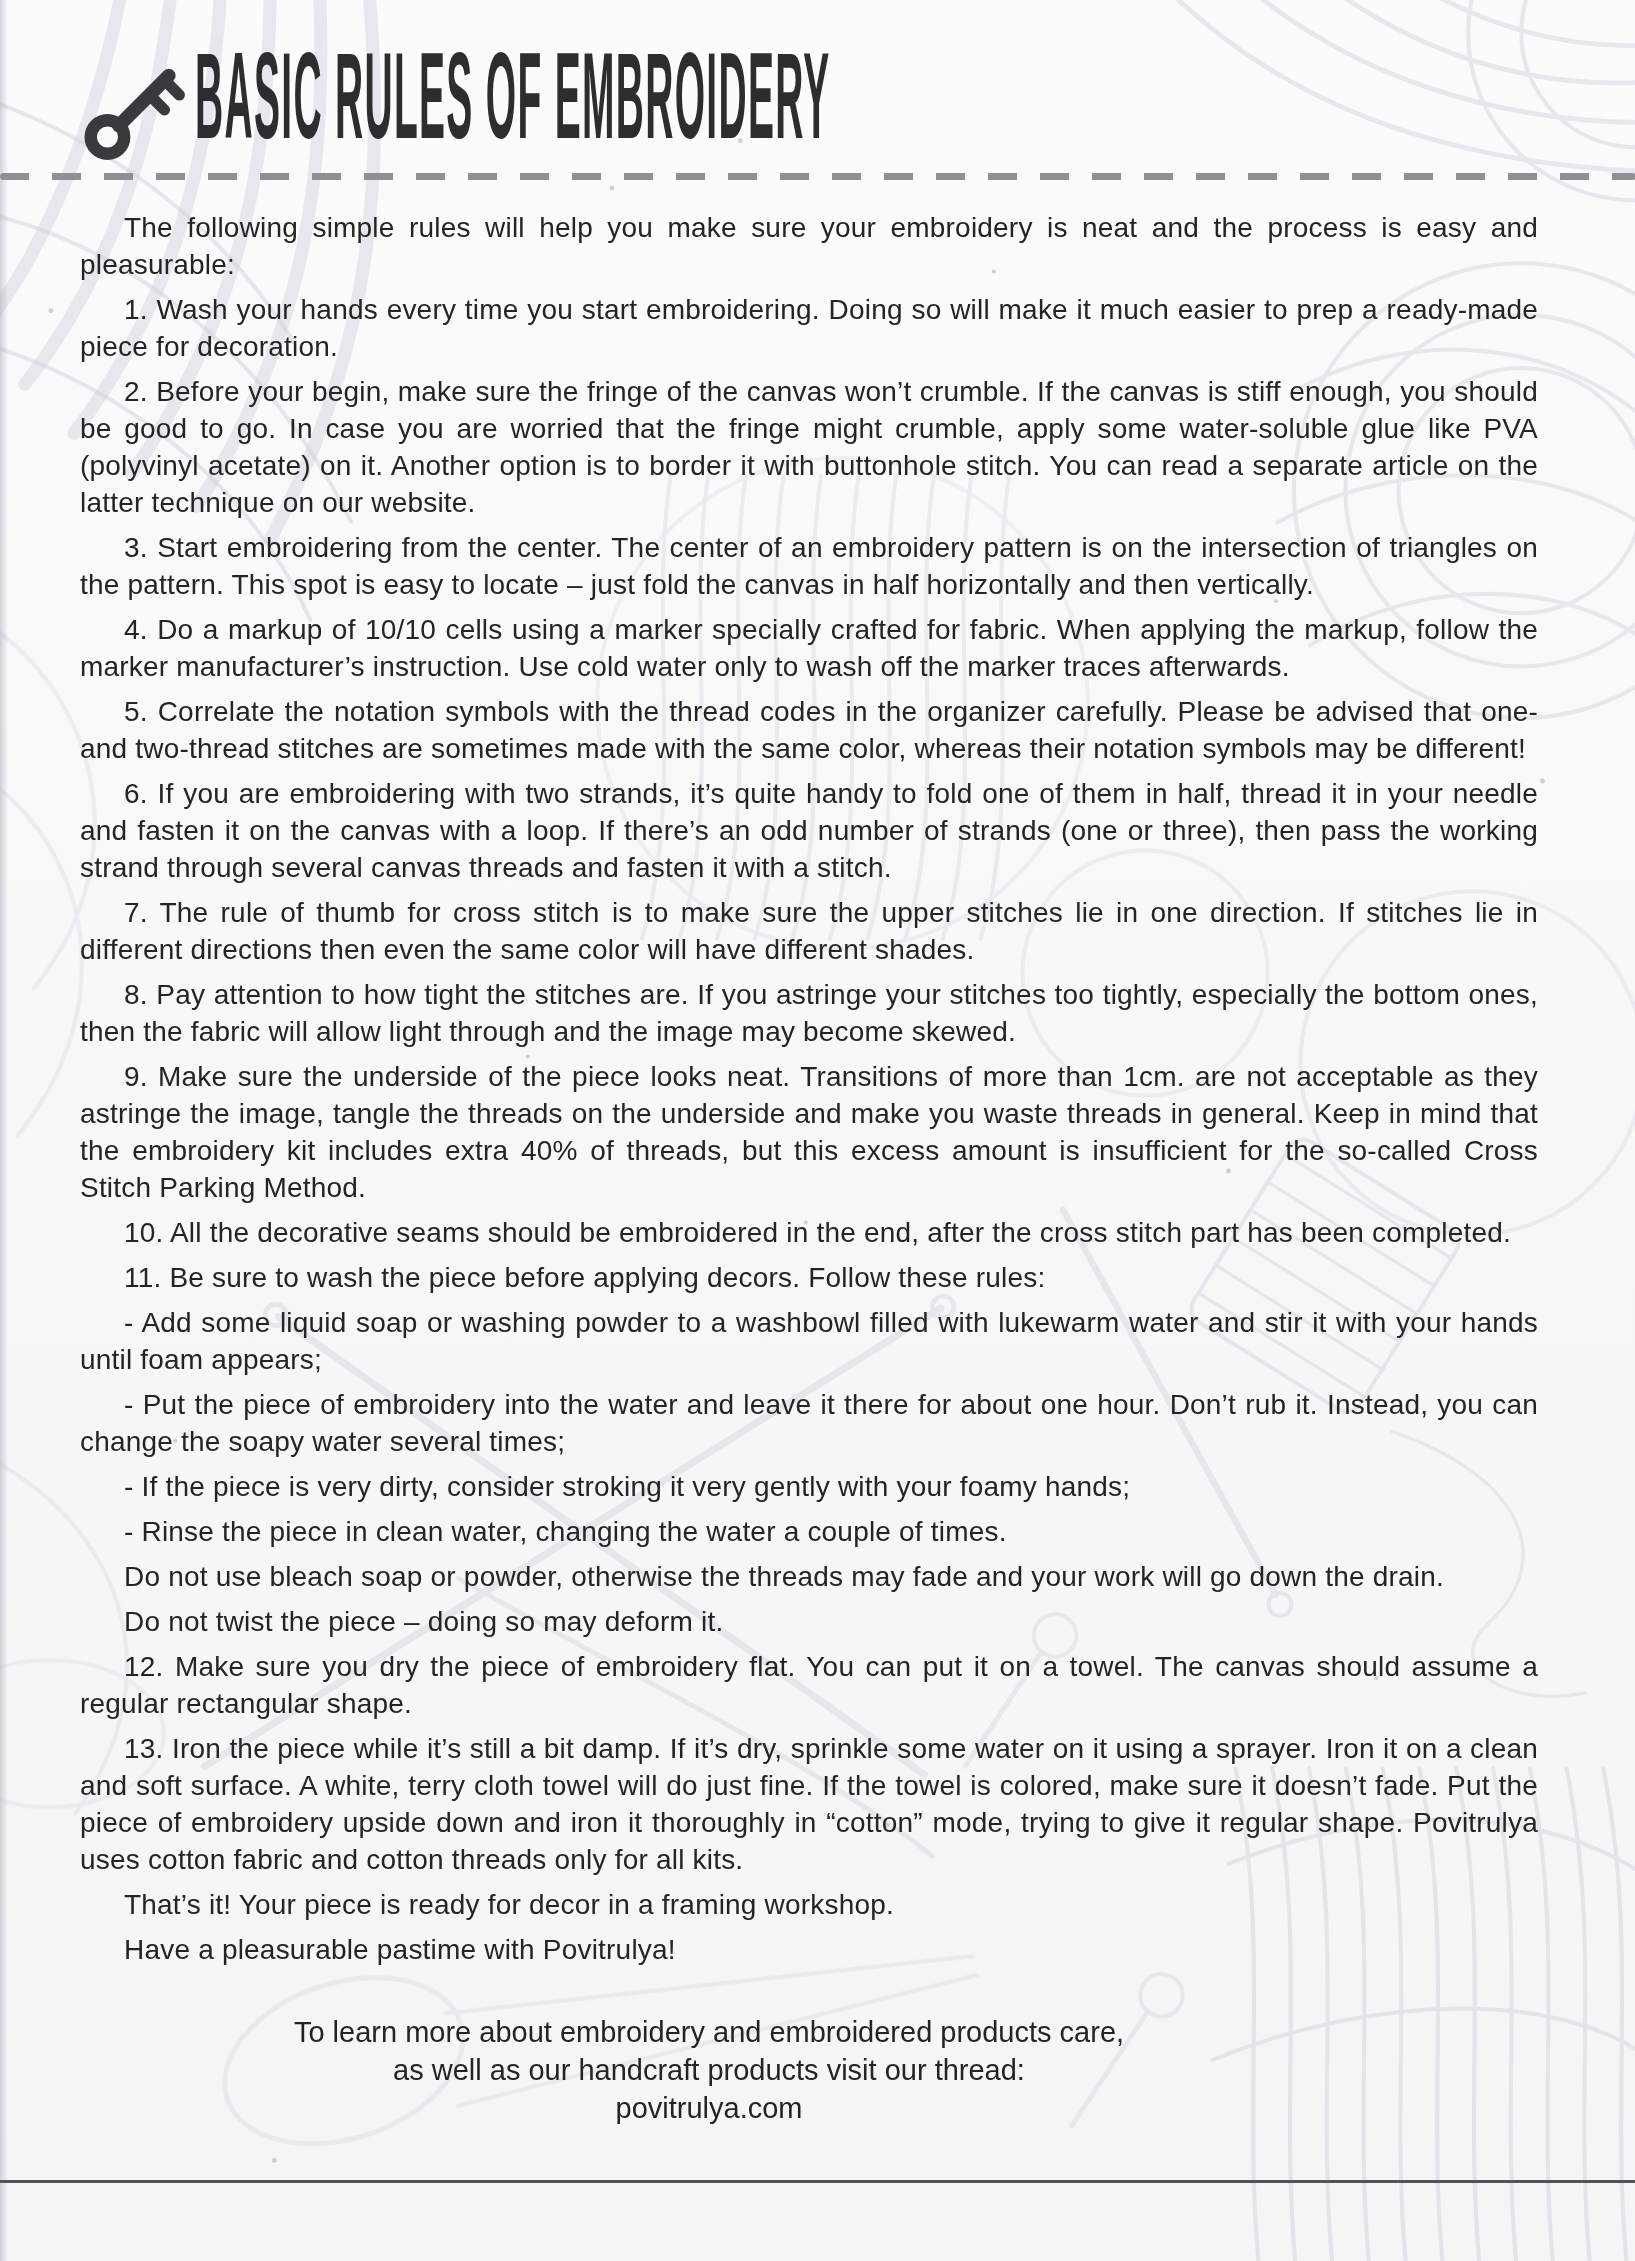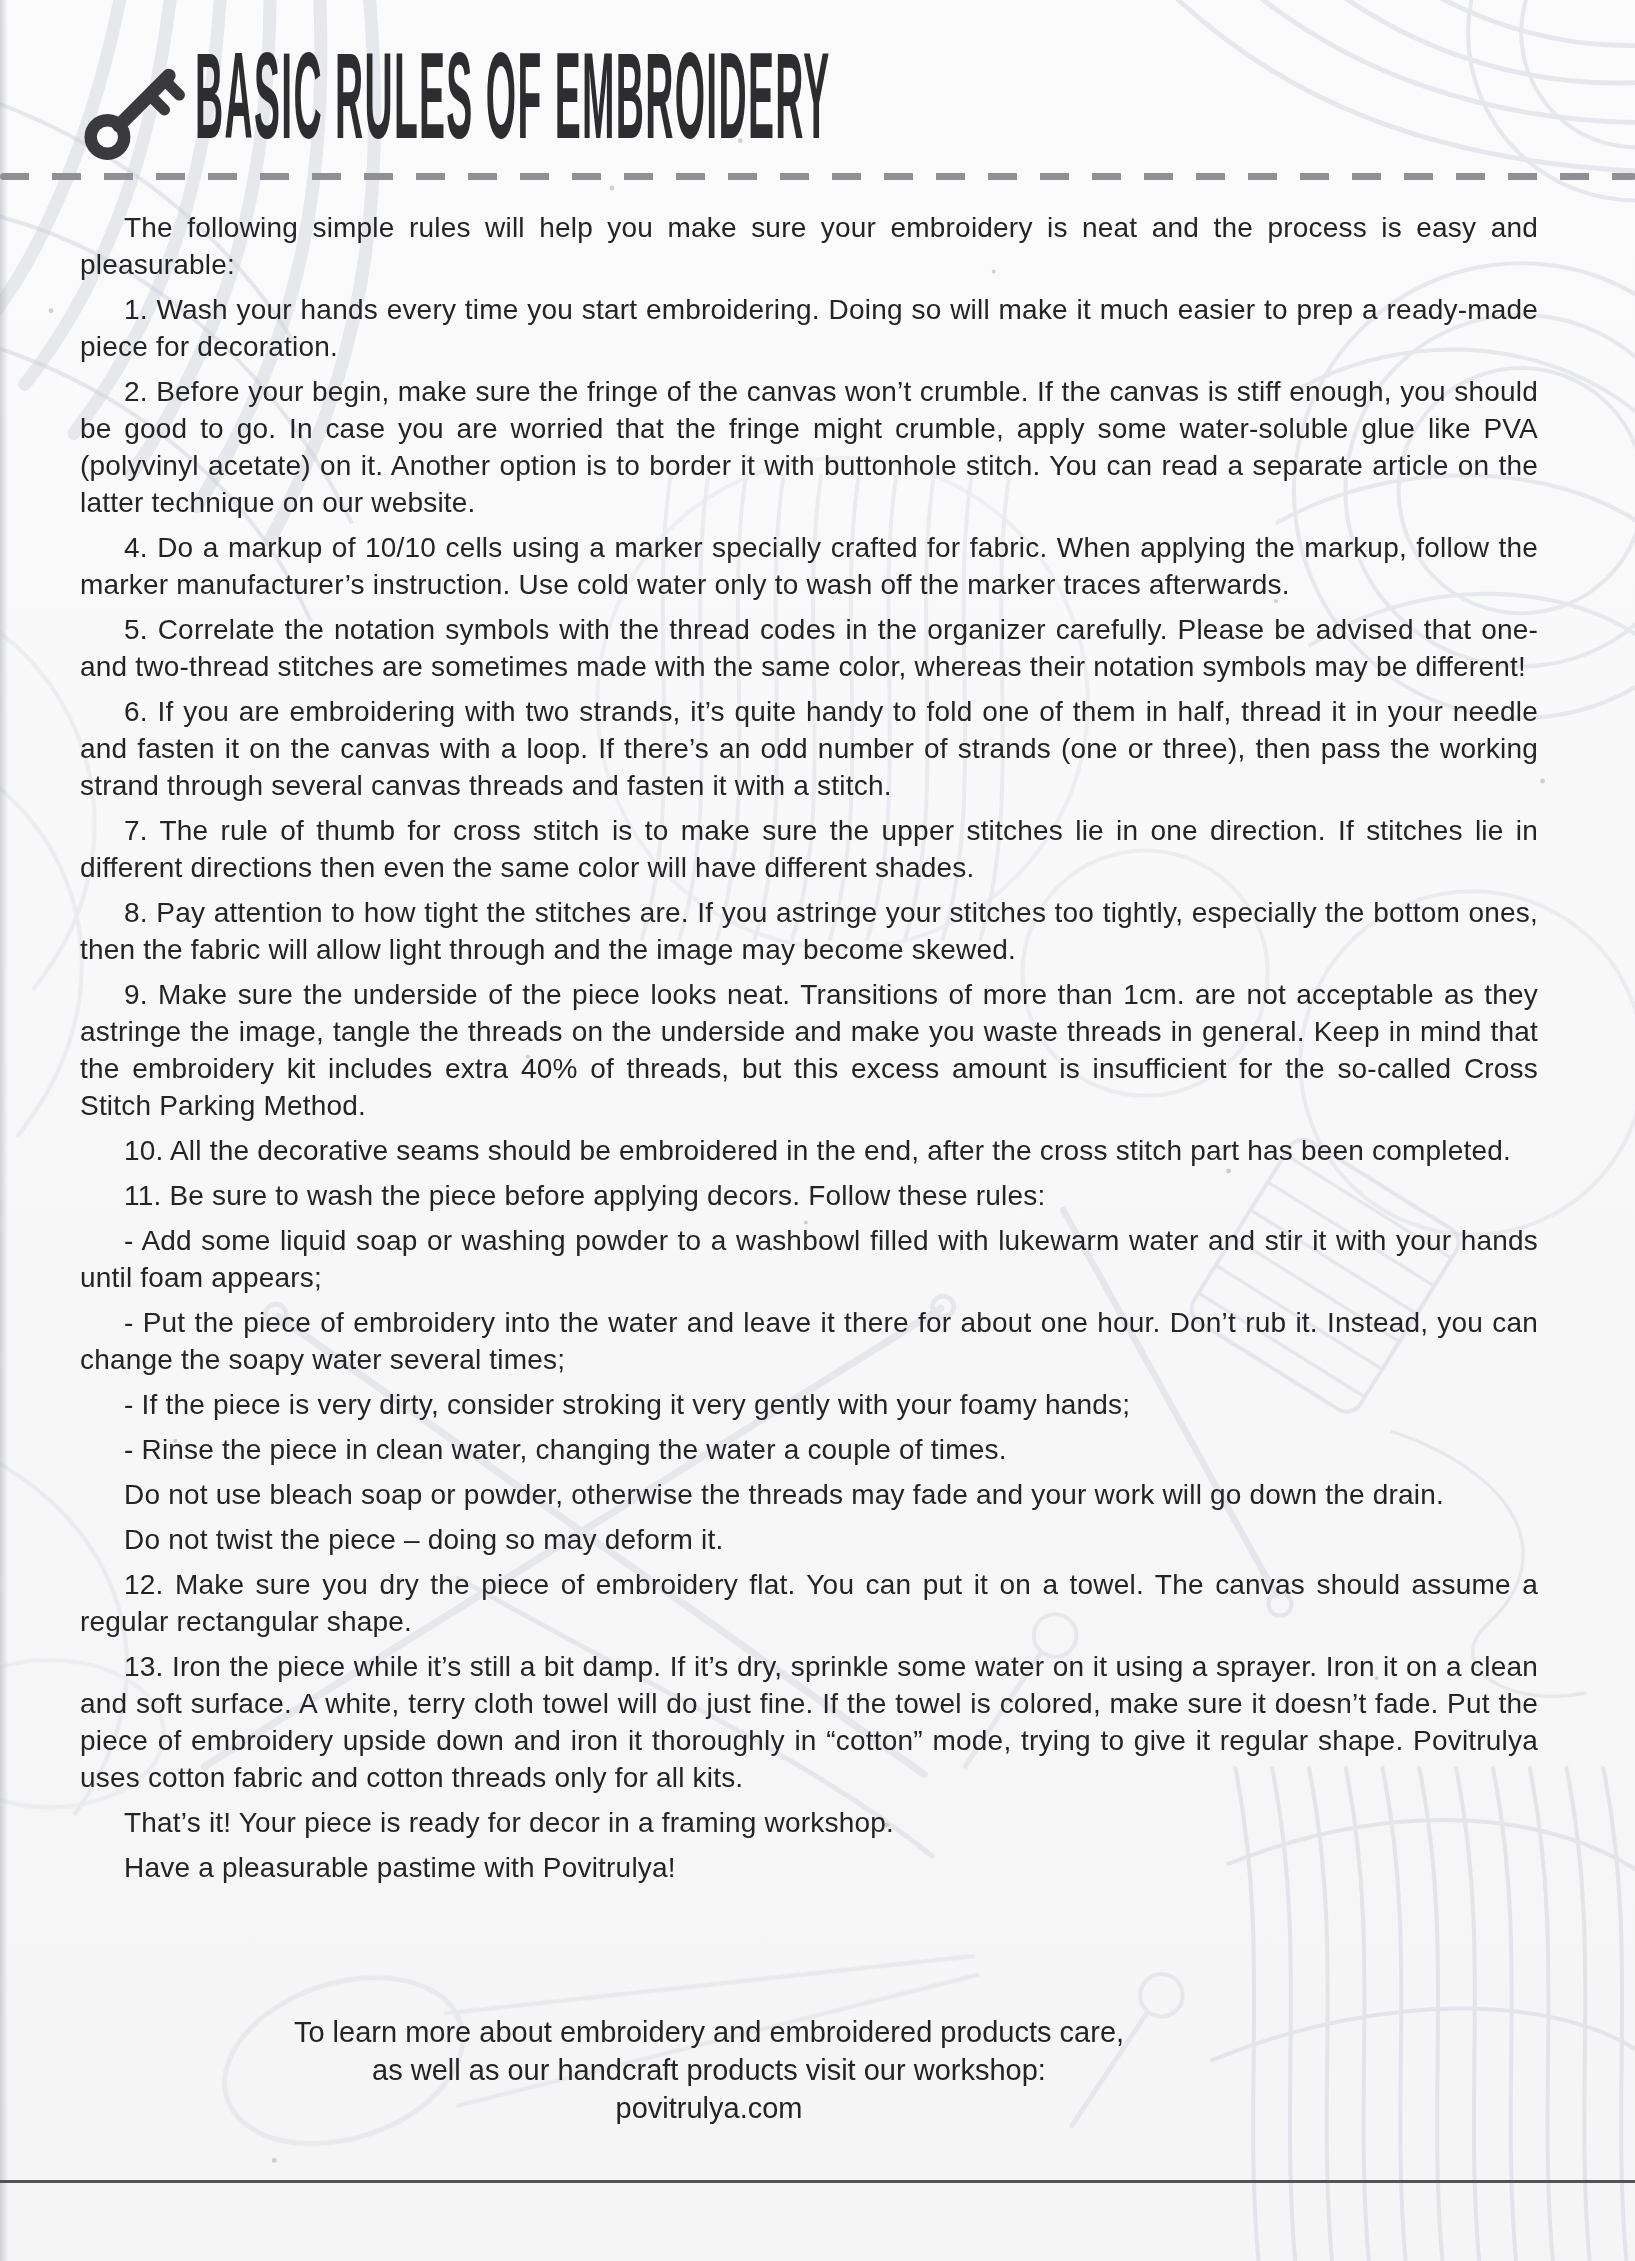--- a/index.html
+++ b/index.html
@@ -199,20 +199,21 @@
 
   <h1 class="title">BASIC RULES OF EMBROIDERY</h1>
 
   <div class="dashes"></div>
 
   <div class="body-text">
 
   <p class="para">The following simple rules will help you make sure your embroidery is neat and the process is easy and pleasurable:</p>
       <p class="para">1. Wash your hands every time you start embroidering. Doing so will make it much easier to prep a ready-made piece for decoration.</p>
       <p class="para">2. Before your begin, make sure the fringe of the canvas won’t crumble. If the canvas is stiff enough, you should be good to go. In case you are worried that the fringe might crumble, apply some water-soluble glue like PVA (polyvinyl acetate) on it. Another option is to border it with buttonhole stitch. You can read a separate article on the latter technique on our website.</p>
+      <p class="para">3. Start embroidering from the center. The center of an embroidery pattern is on the intersection of triangles on the pattern. This spot is easy to locate – just fold the canvas in half horizontally and then vertically.</p>
       <p class="para">4. Do a markup of 10/10 cells using a marker specially crafted for fabric. When applying the markup, follow the marker manufacturer’s instruction. Use cold water only to wash off the marker traces afterwards.</p>
       <p class="para">5. Correlate the notation symbols with the thread codes in the organizer carefully. Please be advised that one- and two-thread stitches are sometimes made with the same color, whereas their notation symbols may be different!</p>
       <p class="para">6. If you are embroidering with two strands, it’s quite handy to fold one of them in half, thread it in your needle and fasten it on the canvas with a loop. If there’s an odd number of strands (one or three), then pass the working strand through several canvas threads and fasten it with a stitch.</p>
       <p class="para">7. The rule of thumb for cross stitch is to make sure the upper stitches lie in one direction. If stitches lie in different directions then even the same color will have different shades.</p>
       <p class="para">8. Pay attention to how tight the stitches are. If you astringe your stitches too tightly, especially the bottom ones, then the fabric will allow light through and the image may become skewed.</p>
       <p class="para">9. Make sure the underside of the piece looks neat. Transitions of more than 1cm. are not acceptable as they astringe the image, tangle the threads on the underside and make you waste threads in general. Keep in mind that the embroidery kit includes extra 40% of threads, but this excess amount is insufficient for the so-called Cross Stitch Parking Method.</p>
       <p class="para">10. All the decorative seams should be embroidered in the end, after the cross stitch part has been completed.</p>
       <p class="para">11. Be sure to wash the piece before applying decors. Follow these rules:</p>
       <p class="para">- Add some liquid soap or washing powder to a washbowl filled with lukewarm water and stir it with your hands until foam appears;</p>
       <p class="para">- Put the piece of embroidery into the water and leave it there for about one hour. Don’t rub it. Instead, you can change the soapy water several times;</p>
@@ -221,19 +222,19 @@
       <p class="para">Do not use bleach soap or powder, otherwise the threads may fade and your work will go down the drain.</p>
       <p class="para">Do not twist the piece – doing so may deform it.</p>
       <p class="para">12. Make sure you dry the piece of embroidery flat. You can put it on a towel. The canvas should assume a regular rectangular shape.</p>
       <p class="para">13. Iron the piece while it’s still a bit damp. If it’s dry, sprinkle some water on it using a sprayer. Iron it on a clean and soft surface. A white, terry cloth towel will do just fine. If the towel is colored, make sure it doesn’t fade. Put the piece of embroidery upside down and iron it thoroughly in “cotton” mode, trying to give it regular shape. Povitrulya uses cotton fabric and cotton threads only for all kits.</p>
       <p class="para">That’s it! Your piece is ready for decor in a framing workshop.</p>
       <p class="para">Have a pleasurable pastime with Povitrulya!</p>
     </div>
 
   <div class="footer">
     <div>To learn more about embroidery and embroidered products care,</div>
-    <div>as well as our handcraft products visit our workshop:</div>
+    <div>as well as our handcraft products visit our thread:</div>
     <div>povitrulya.com</div>
   </div>
 
   <div class="edge-line"></div>
 </div>
 
 
 </body></html>

